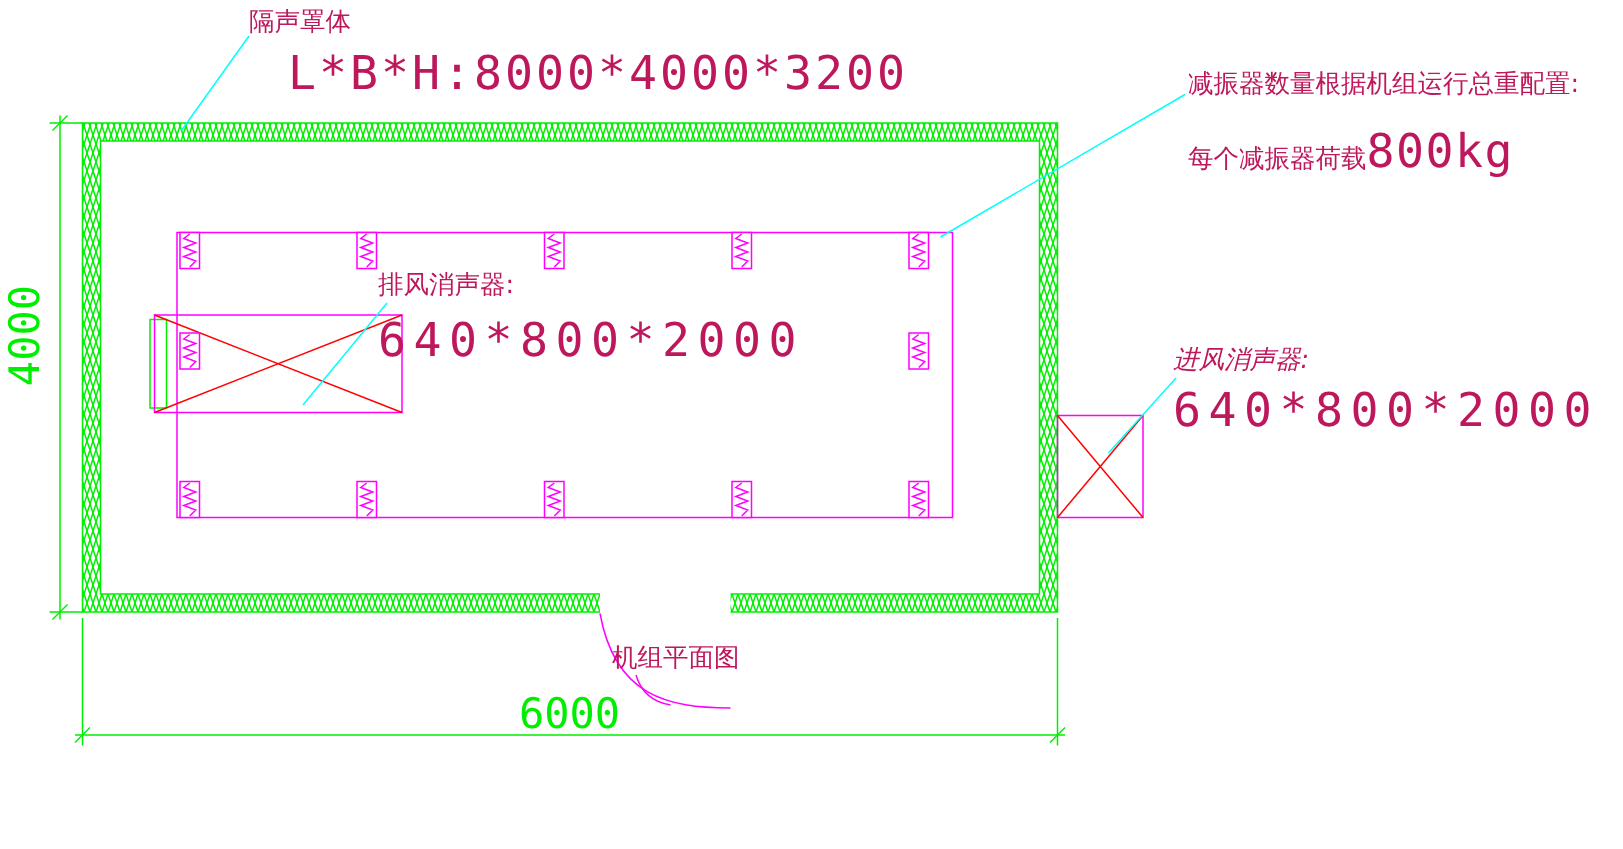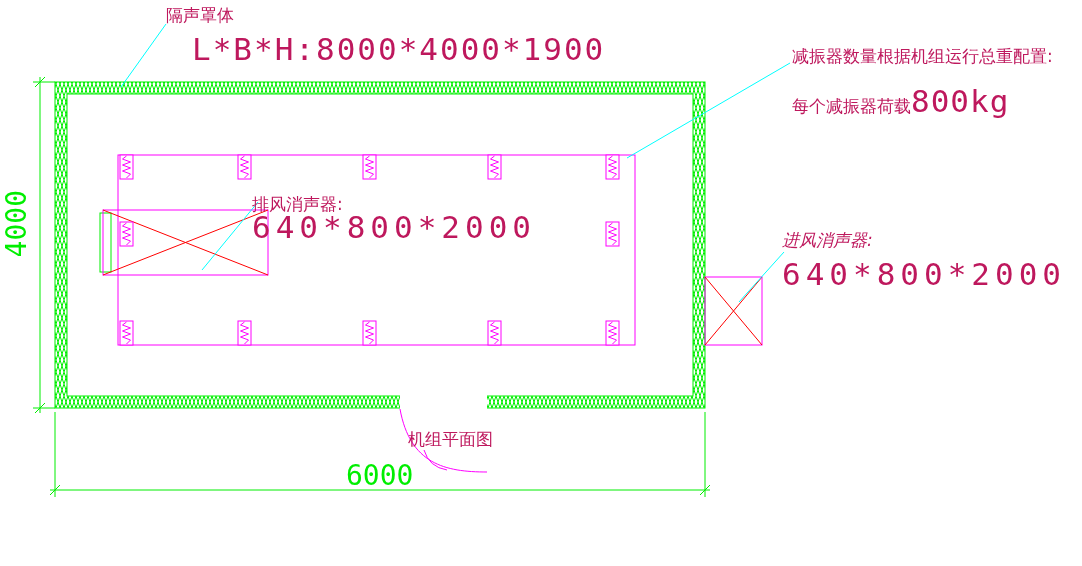--- a/index.html
+++ b/index.html
@@ -86,29 +86,29 @@
 
     <line x1="50" y1="490" x2="710" y2="490" stroke="#00ee00" stroke-width="1"></line>
     <line x1="55" y1="412" x2="55" y2="497" stroke="#00ee00" stroke-width="1"></line>
     <line x1="705" y1="412" x2="705" y2="497" stroke="#00ee00" stroke-width="1"></line>
     <line x1="50" y1="495" x2="60" y2="485" stroke="#00ee00" stroke-width="1"></line>
     <line x1="700" y1="495" x2="710" y2="485" stroke="#00ee00" stroke-width="1"></line>
   </svg>
 
   <div class="t cyan small" style="left:166px; top:6px;">隔声罩体</div>
 
-  <div class="t cyan cad big" style="left:192px; top:32px;">L*B*H:8000*4000*1900</div>
+  <div class="t cyan cad big" style="left:192px; top:32px;">L*B*H:8000*4000*3200</div>
 
   <div class="t cyan small" style="left:792px; top:47px;">减振器数量根据机组运行总重配置:</div>
 
   <div class="t cyan" style="left:792px; top:84px;">
     <span class="small">每个减振器荷载</span><span class="note-value">800kg</span>
   </div>
 
-  <div class="t cyan small" style="left:252px; top:195px;text-align:right;">排风消声器:</div>
+  <div class="t cyan small" style="left:252px; top:181px;text-align:right;">排风消声器:</div>
 
   <div class="t cyan cad big-wide" style="left:252px; top:210px;">640*800*2000</div>
 
   <div class="t cyan small" style="left:782px; top:231px;font-style:italic;">进风消声器:</div>
 
   <div class="t cyan cad big-wide" style="left:782px; top:257px;">640*800*2000</div>
 
   <div class="t cyan small" style="left:408px; top:430px;">机组平面图</div>
 
   <div class="t green cad vtext" style="left:2px; top:190px;">4000</div>

